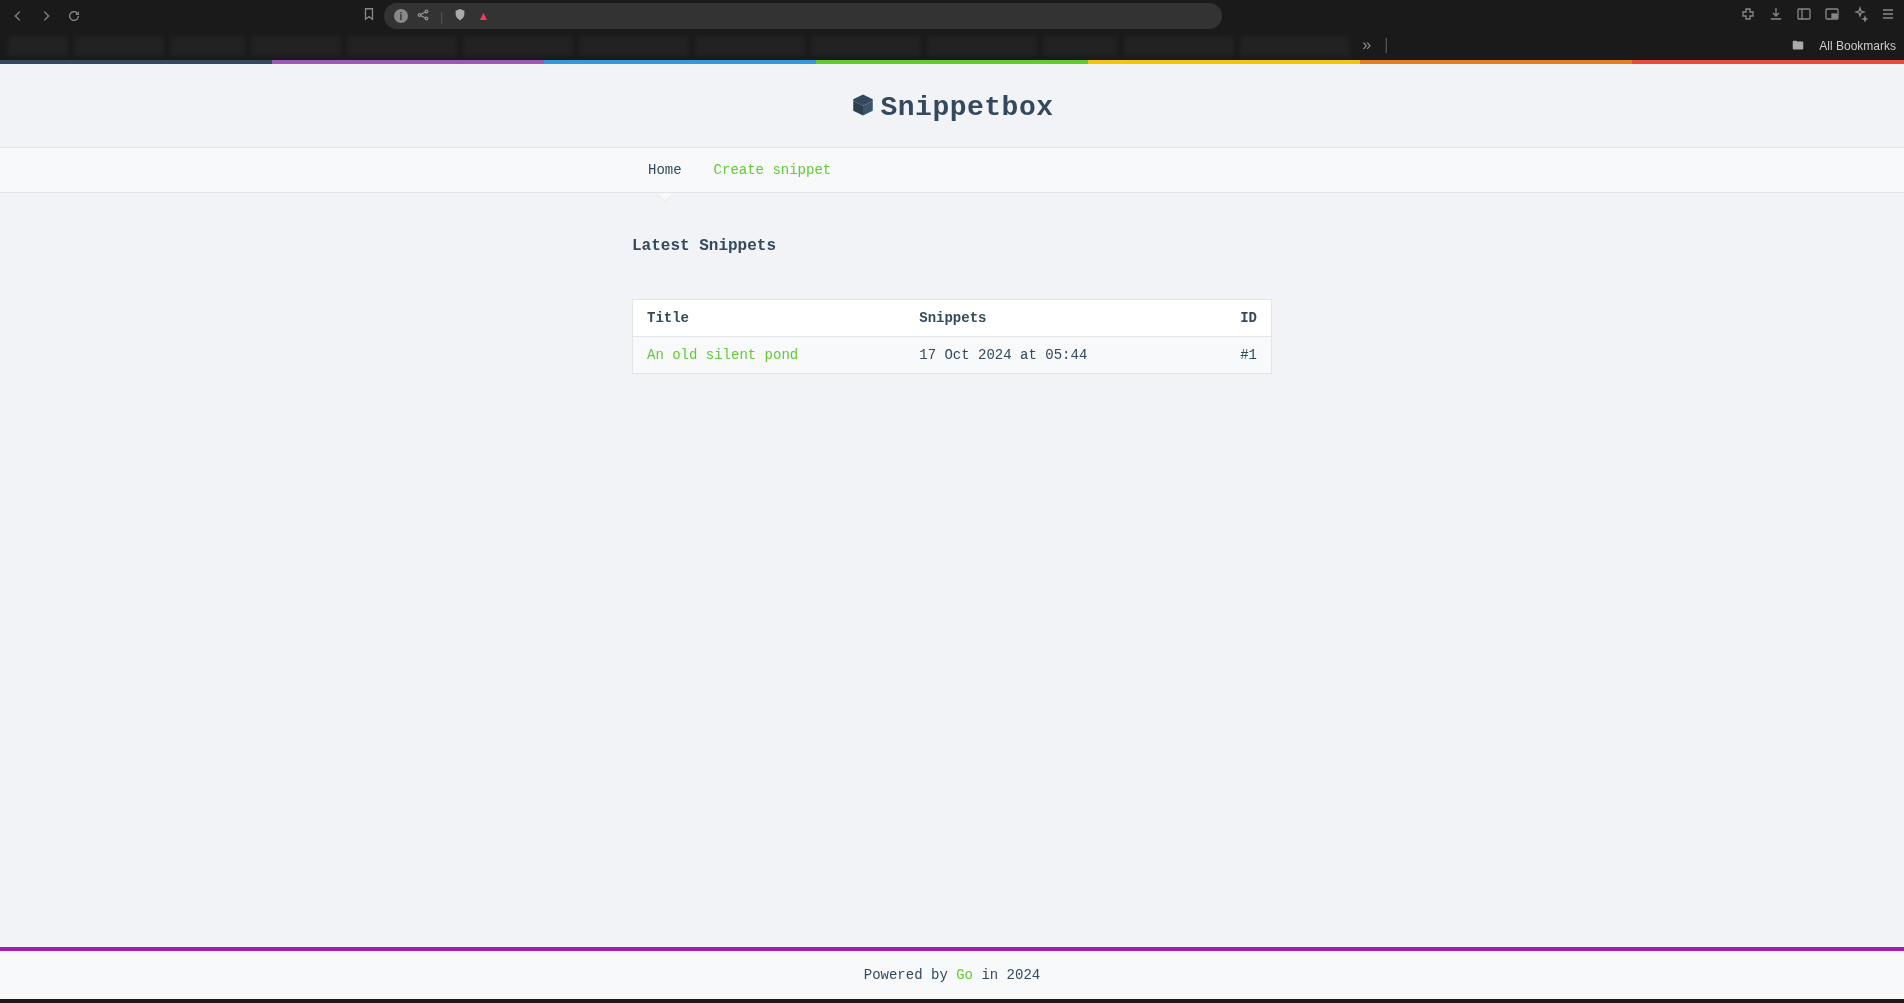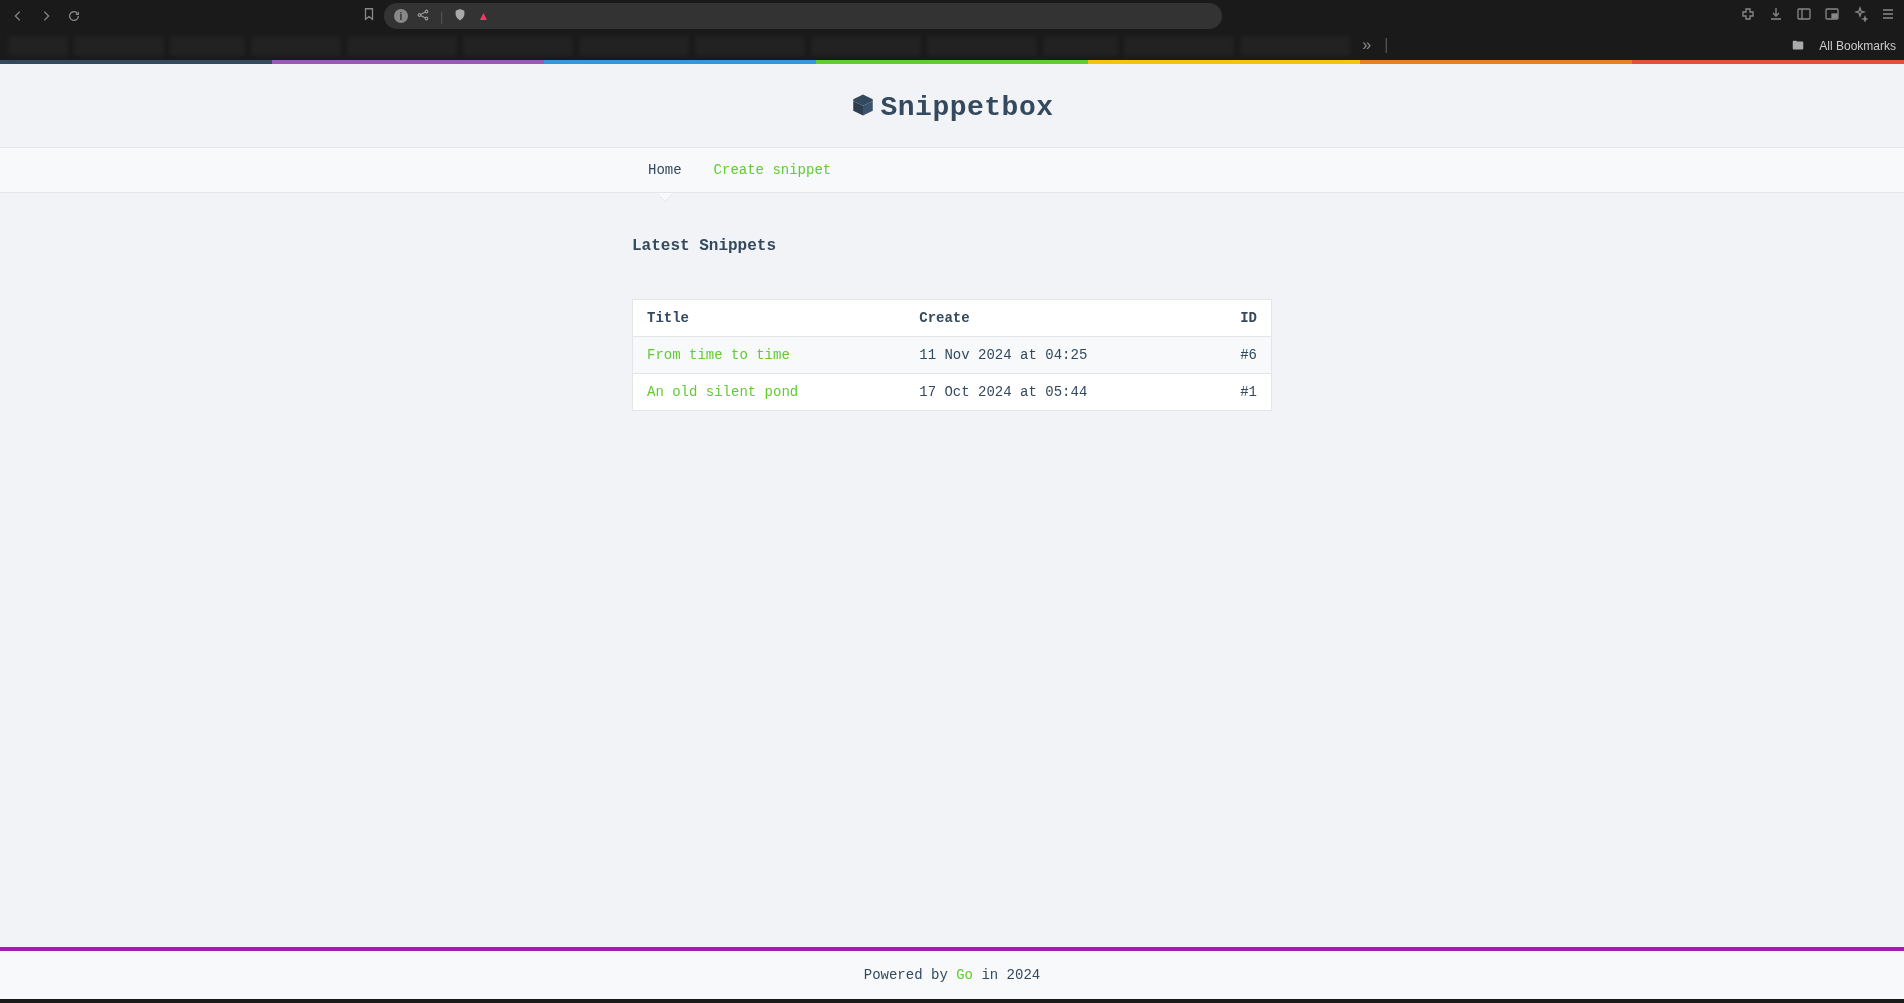--- a/index.html
+++ b/index.html
@@ -218,30 +218,25 @@
       </a>
     </div>
   </nav>
 
   <main class="main">
     <h2 class="section-title">Latest Snippets</h2>
     <table class="snippet-table">
       <thead>
         <tr>
           <th>Title</th>
-          <th>Create</th>
+          <th>Snippets</th>
           <th class="col-id">ID</th>
         </tr>
       </thead>
       <tbody>
-        <tr>
-          <td><a class="snippet-link">From time to time</a></td>
-          <td>11 Nov 2024 at 04:25</td>
-          <td class="col-id">#6</td>
-        </tr>
         <tr>
           <td><a class="snippet-link">An old silent pond</a></td>
           <td>17 Oct 2024 at 05:44</td>
           <td class="col-id">#1</td>
         </tr>
       </tbody>
     </table>
   </main>
 
   <footer class="footer">

